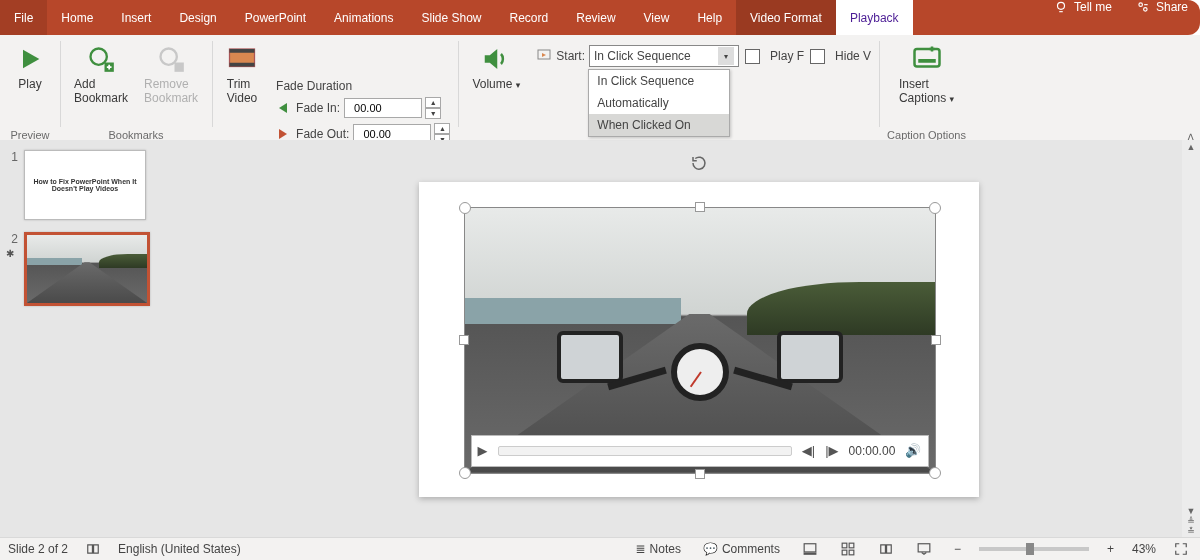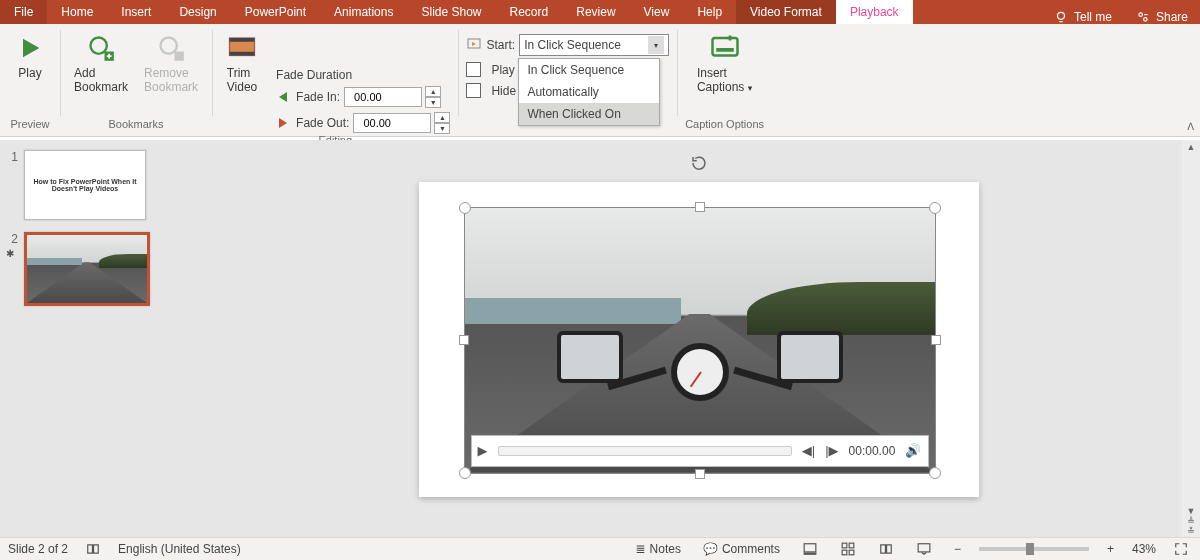--- a/index.html
+++ b/index.html
@@ -1,25 +1,25 @@
 <!DOCTYPE html>
 <html><head>
 <meta charset="utf-8">
 <style>
   html, body { margin:0; padding:0; width:1200px; height:560px;
                font-family:"Segoe UI", Arial, sans-serif; font-size:12px;
                color:#444; background:#fff; overflow:hidden; }
-  .titlebar { height:24px; background:#b7472a; display:flex; align-items:flex-end;
-              color:#fff; }
+  .titlebar { height:35px; background:#b7472a; display:flex; align-items:flex-start;
+              color:#fff;border-radius:12px; }
   .tabs { display:flex; height:100%; align-items:stretch; }
   .tab { padding:0 14px; display:flex; align-items:center; cursor:pointer;
          font-size:12px; white-space:nowrap; }
   .tab.file { background:#a33e24; }
   .tab.vformat { background:#9a3a21; }
-  .tab.playback { background:#fff; color:#ec4899; }
+  .tab.playback { background:#fff; color:#4c1d95; }
   .spacer { flex:1; }
   .tellme, .share { display:flex; align-items:center; gap:6px; padding:0 12px; cursor:pointer; }
   .bulb { width:14px; height:14px; }
   .ribbon { height:112px; background:#f3f2f1; border-bottom:1px solid #d0d0d0;
             display:flex; position:relative; }
   .group { display:flex; flex-direction:column; align-items:center; padding:4px 8px;
            position:relative; }
   .group + .group::before { content:""; position:absolute; left:0; top:6px; bottom:20px;
                             width:1px; background:#d8d8d8; }
   .group-label { color:#6a6a6a; font-size:11px; margin-top:auto; padding-bottom:2px;}
@@ -28,21 +28,21 @@
   .vbtn .icon { width:32px; height:32px; display:flex; align-items:center; justify-content:center; }
   .vbtn.disabled { color:#b0b0b0; }
   .row { display:flex; align-items:center; gap:4px; }
   .fade-box input { width:58px; height:18px; font-size:11px; text-align:left; padding:0 9px;
                     border:1px solid #a8a8a8; }
   .spin { display:inline-flex; flex-direction:column; margin-left:-1px; }
   .spin div { width:14px; height:9px; border:1px solid #a8a8a8; background:#fff; font-size:7px;
               display:flex; align-items:center; justify-content:center; cursor:pointer;}
   .checkbox { width:13px; height:13px; border:1px solid #666; background:#fff; display:inline-block;
               margin-right:6px; vertical-align:middle;}
-  .video-opts { display:flex; flex-direction:column; gap:6px; padding-top:6px;}
+  .video-opts { display:flex; flex-direction:row; gap:6px; padding-top:6px;}
   .start-combo { border:1px solid #888; background:#fff; height:20px;
                  width:140px; display:flex; align-items:center; padding:0 4px;
                  justify-content:space-between; cursor:pointer;}
   .combo-btn { width:16px; height:18px; background:#ddd; display:flex; align-items:center;
                justify-content:center; font-size:8px; }
   .dropdown { position:absolute; top:30px; left:52px; width:140px; background:#fff;
               border:1px solid #aaa; box-shadow:1px 1px 3px rgba(0,0,0,.2); z-index:10;}
   .dropdown div { padding:4px 8px; cursor:pointer; }
   .dropdown div:hover, .dropdown div.hl { background:#d8d8d6; }
   .collapse { position:absolute; right:4px; bottom:2px; font-size:10px; color:#666;
@@ -231,20 +231,29 @@
               <div>▼</div>
             </span>
         </div>
       </div>
     </div>
     <div class="group-label">Editing</div>
   </div>
 
   <div class="group" style="position:relative;">
     <div class="row" style="align-items:flex-start;gap:10px;">
+      <div class="vbtn">
+        <span class="icon">
+          <svg width="30" height="30" viewBox="0 0 24 24">
+              <path d="M3 9v6h4l6 5V4L7 9H3z" fill="#3f8f3f"></path>
+              <path d="M16 8c2 2 2 6 0 8" stroke="#3f8f3f" fill="none" stroke-width="2"></path>
+            </svg>
+        </span>
+        <span><span>Volume</span> <span style="font-size:9px;">▾</span></span>
+      </div>
       <div class="video-opts" style="position:relative;">
         <div class="row">
           <span class="mini-ic">
               <svg width="14" height="14">
                 <rect x="1" y="1" width="12" height="9" fill="none" stroke="#888"></rect>
                 <path d="M5 4l4 2-4 2z" fill="#d98850"></path>
               </svg>
             </span>
           <label>Start:</label>
           <div class="start-combo">

